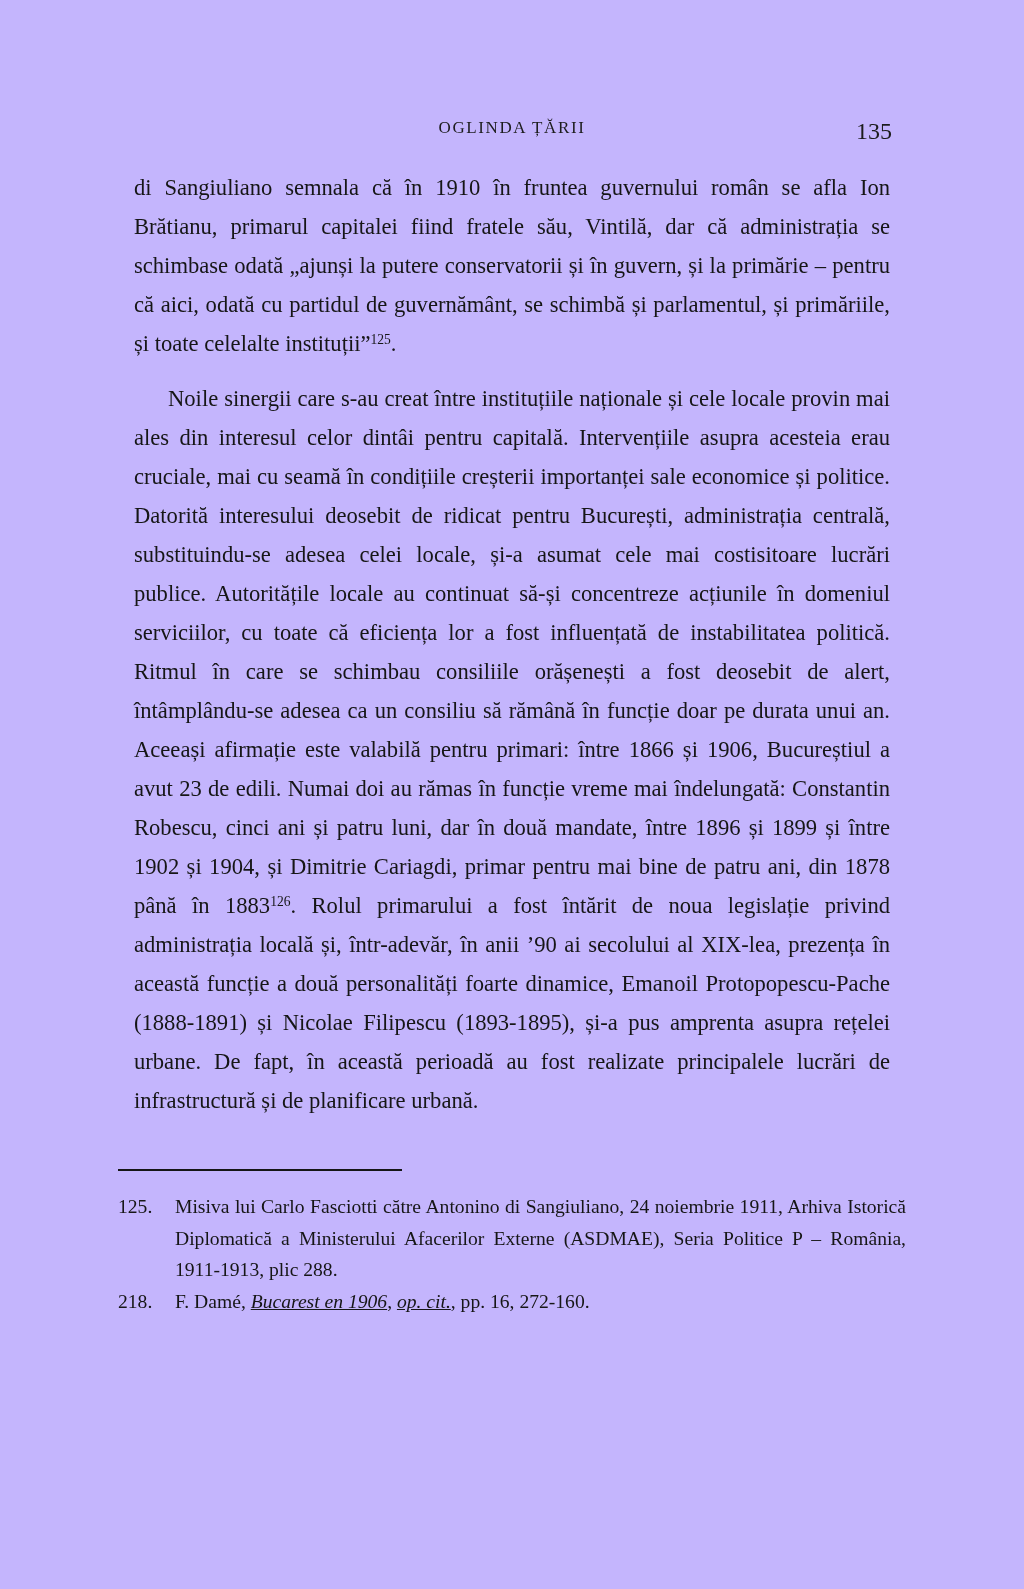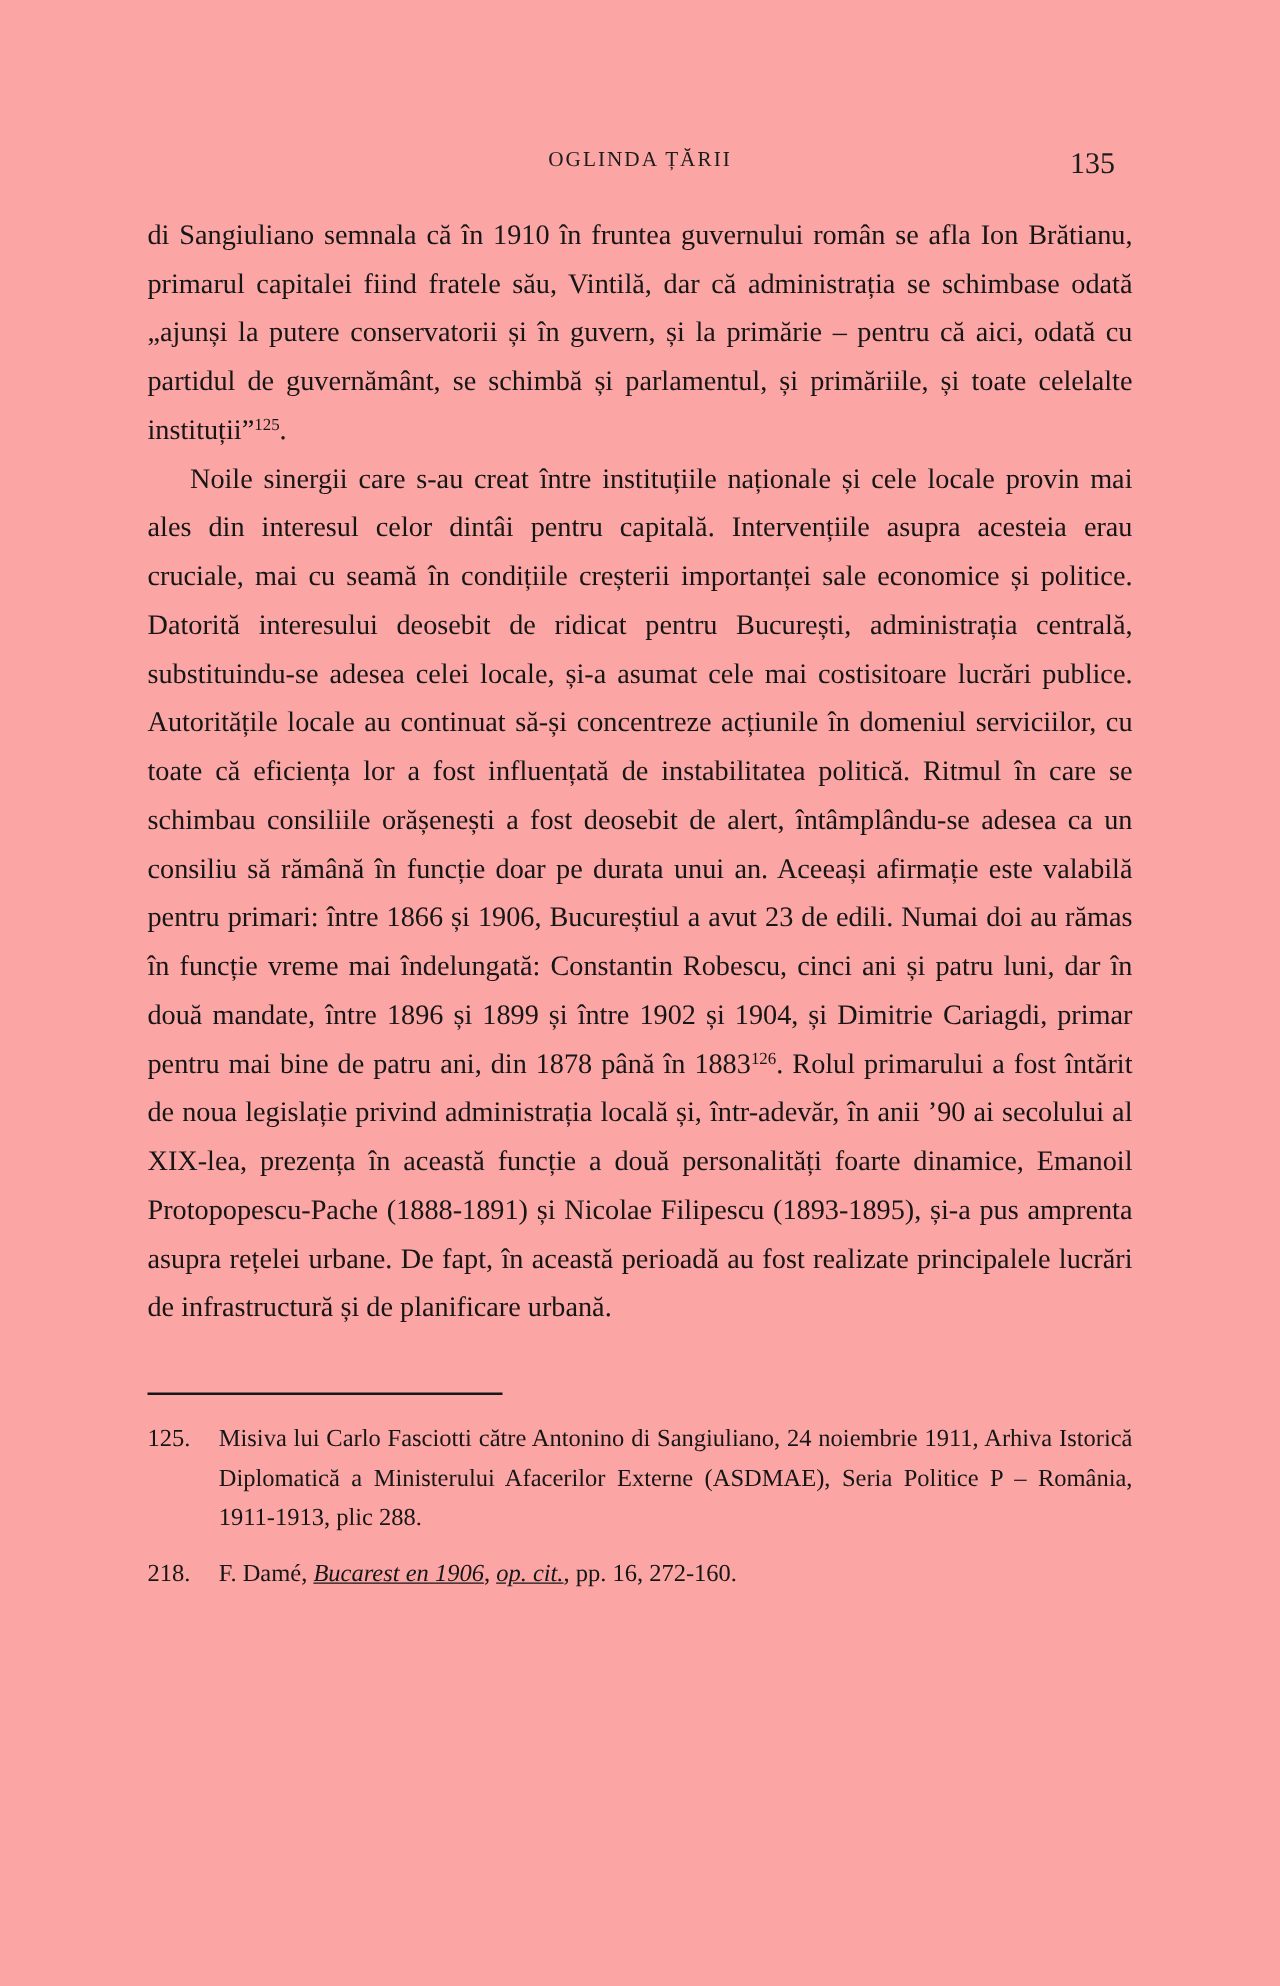--- a/index.html
+++ b/index.html
@@ -4,21 +4,21 @@
 <style>
   html, body {
     margin: 0;
     padding: 0;
     background: #ffffff;
   }
   .page {
     position: relative;
     width: 1024px;
     height: 1589px;
-    background: #fca5a5;
+    background: #c4b5fd;
     color: #161616;
     font-family: "Liberation Serif", "DejaVu Serif", serif;
     box-sizing: border-box;
     padding: 118px 118px 0 118px;
     overflow: hidden;
   }
   .running-header {
     position: relative;
     height: 24px;
     margin-bottom: 26px;
@@ -38,21 +38,21 @@
     top: 0;
     font-size: 24px;
     color: #1c1c1c;
   }
   .body-text {
     font-size: 22.6px;
     line-height: 39px;
     text-align: justify;
   }
   .para {
-    margin: 0;
+    margin: 16px;
   }
   .para.indent {
     text-indent: 34px;
   }
   .body-text sup, .footnotes sup {
     font-size: 0.6em;
     line-height: 0;
     vertical-align: baseline;
     position: relative;
     top: -0.55em;
@@ -64,21 +64,20 @@
     width: 284px;
     margin: 49px 0 20px 0;
   }
   .footnotes {
     font-size: 19.6px;
     line-height: 31.5px;
     text-align: justify;
   }
   .footnote {
     padding-left: 57px;
-    margin-top: 13px;
   }
   .fn-num {
     display: inline-block;
     width: 57px;
     margin-left: -57px;
     text-indent: 0;
   }
   .italic {
     font-style: italic;
     text-decoration: underline;

